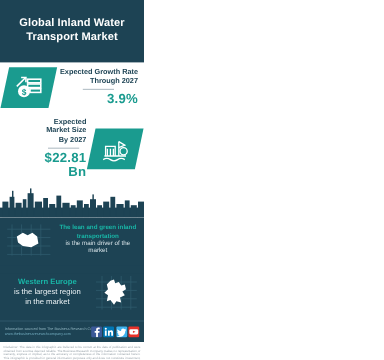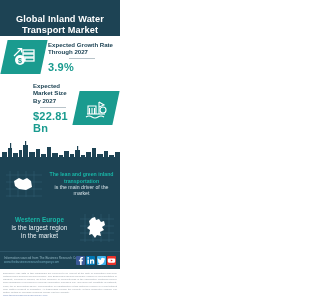--- a/index.html
+++ b/index.html
@@ -10,21 +10,21 @@
   }
   .infographic{
     position:relative;width:120px;height:300px;
     background:#1d4354;
     display:flex;flex-direction:column;
   }
 
   
   .header{
     background:#1d4354;
-    padding:14px 6px 0 6px;
+    padding:14px 6px 16px 6px;
     text-align:center;
   }
   .header-title{
     color:#ffffff;
     font-size:9.2px;
     line-height:11px;
     font-weight:bold;
     letter-spacing:.1px;
   }
 
@@ -48,21 +48,21 @@
     flex:0 0 40px;
     background:#1a9b8f;
     transform:skewX(-12deg);
     display:flex;align-items:center;justify-content:center;
     position:relative;
   }
   .para-icon > svg{transform:skewX(12deg);}
 
   .stat-text{
     flex:1 1 auto;
-    text-align:left;
+    text-align:right;
     padding:0 1px;
   }
   .stat-label{
     color:#1d4354;
     font-size:6.1px;
     font-weight:bold;
     line-height:7.4px;
   }
   .stat-rule{
     width:26px;height:1px;background:#b9c4ca;

